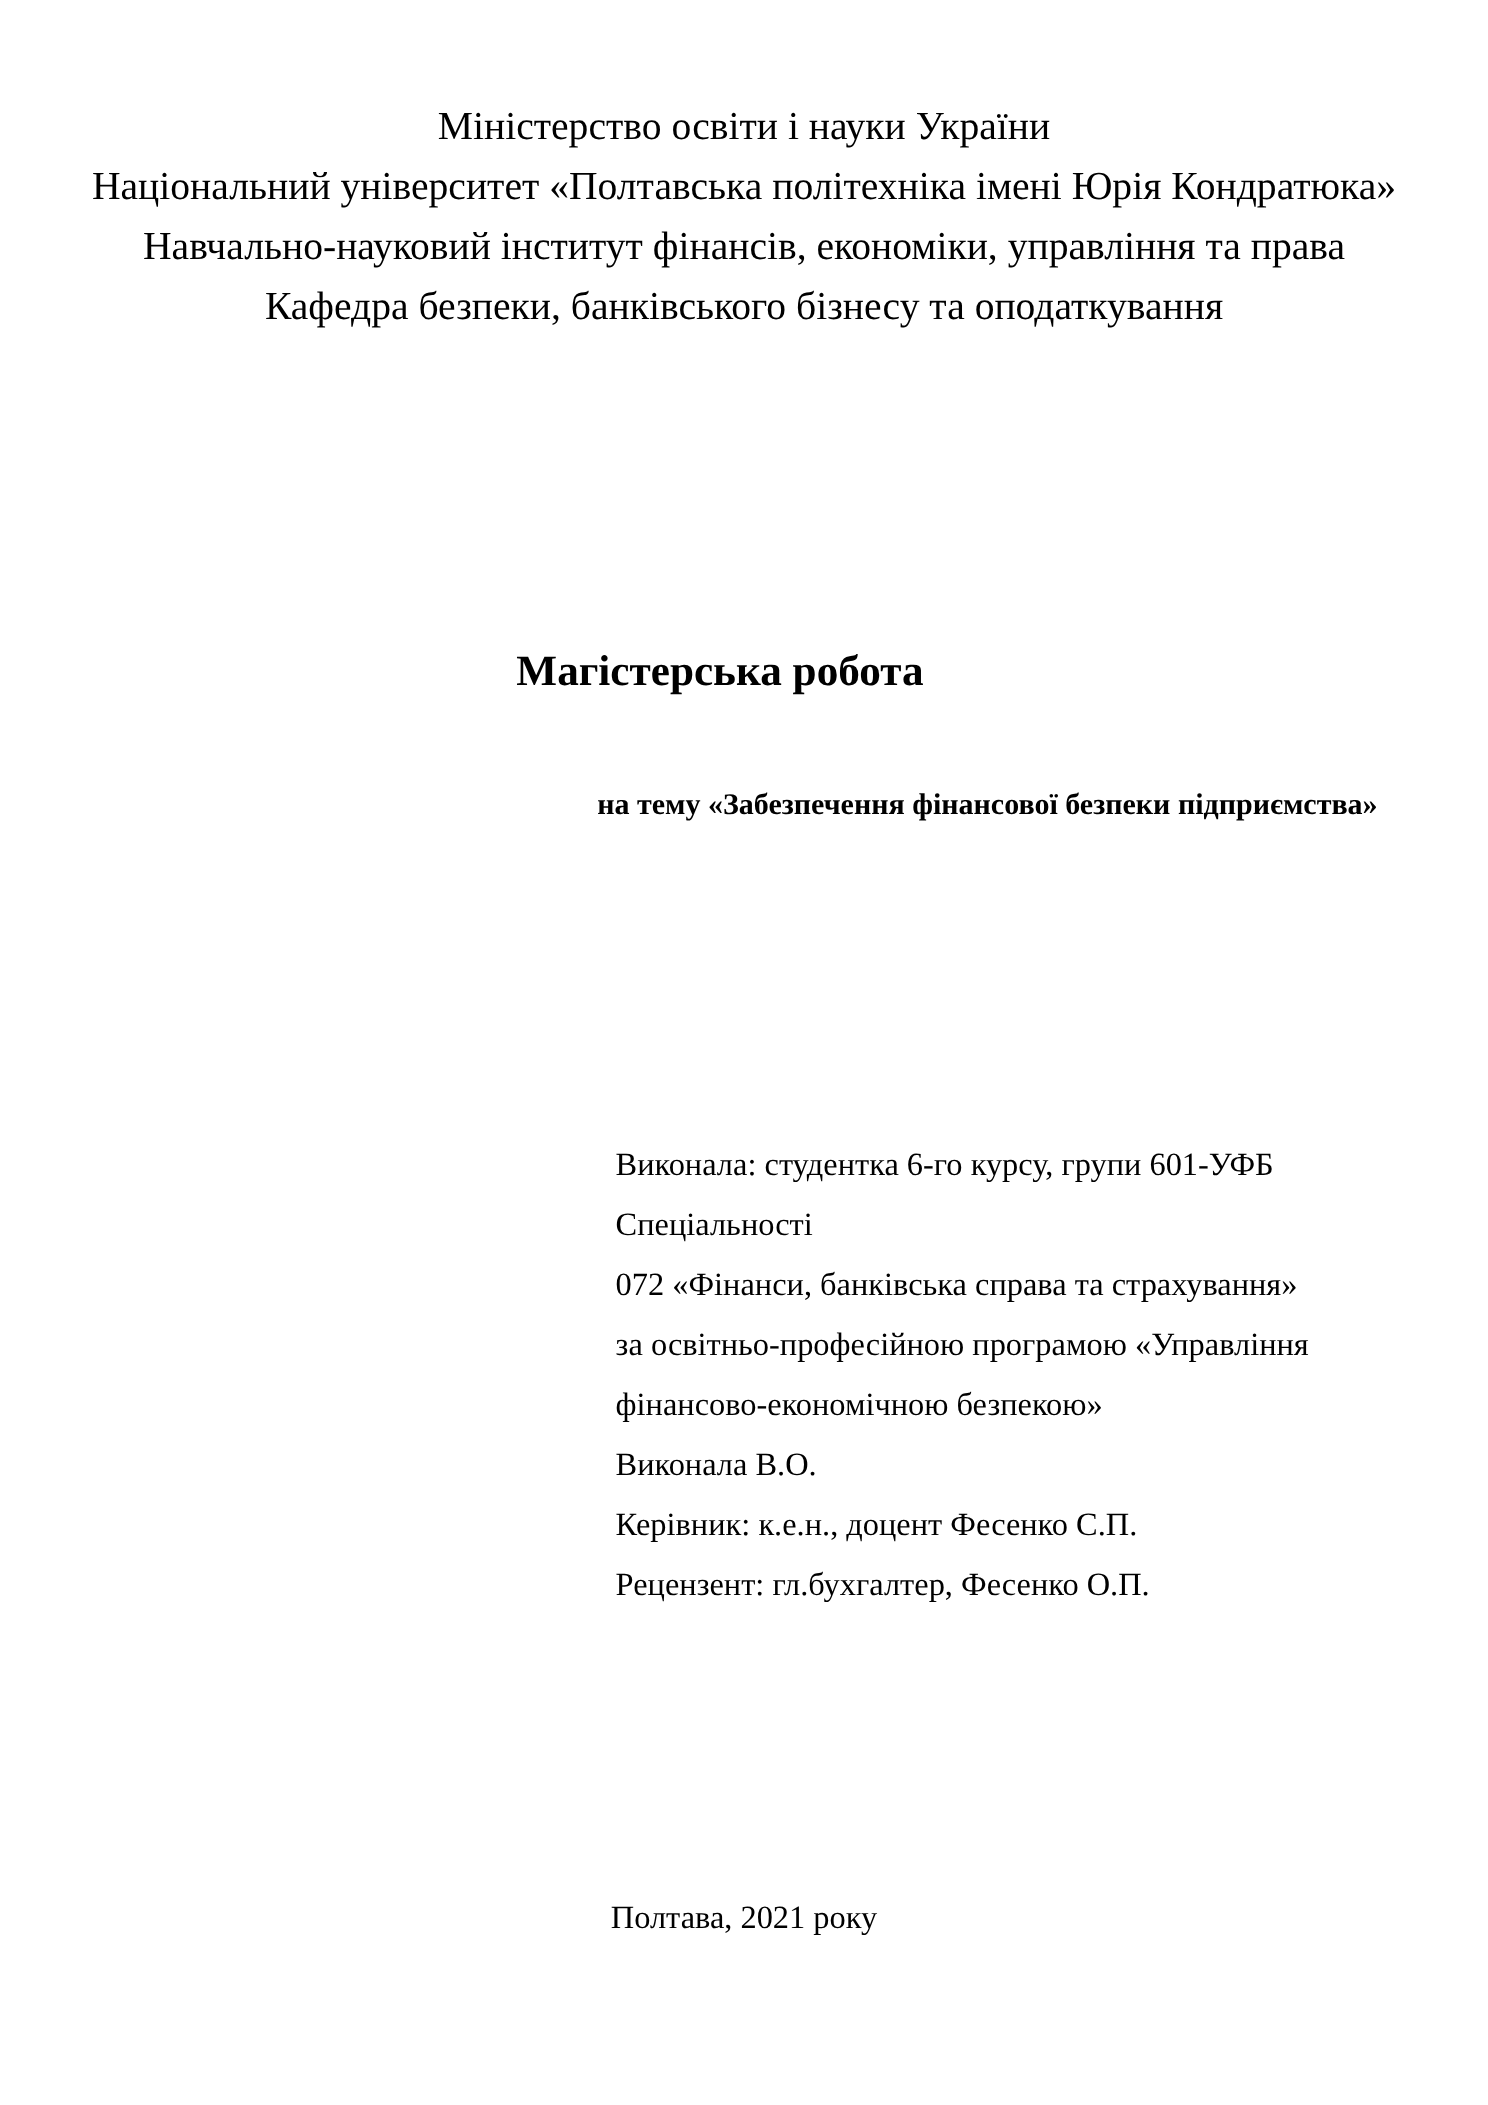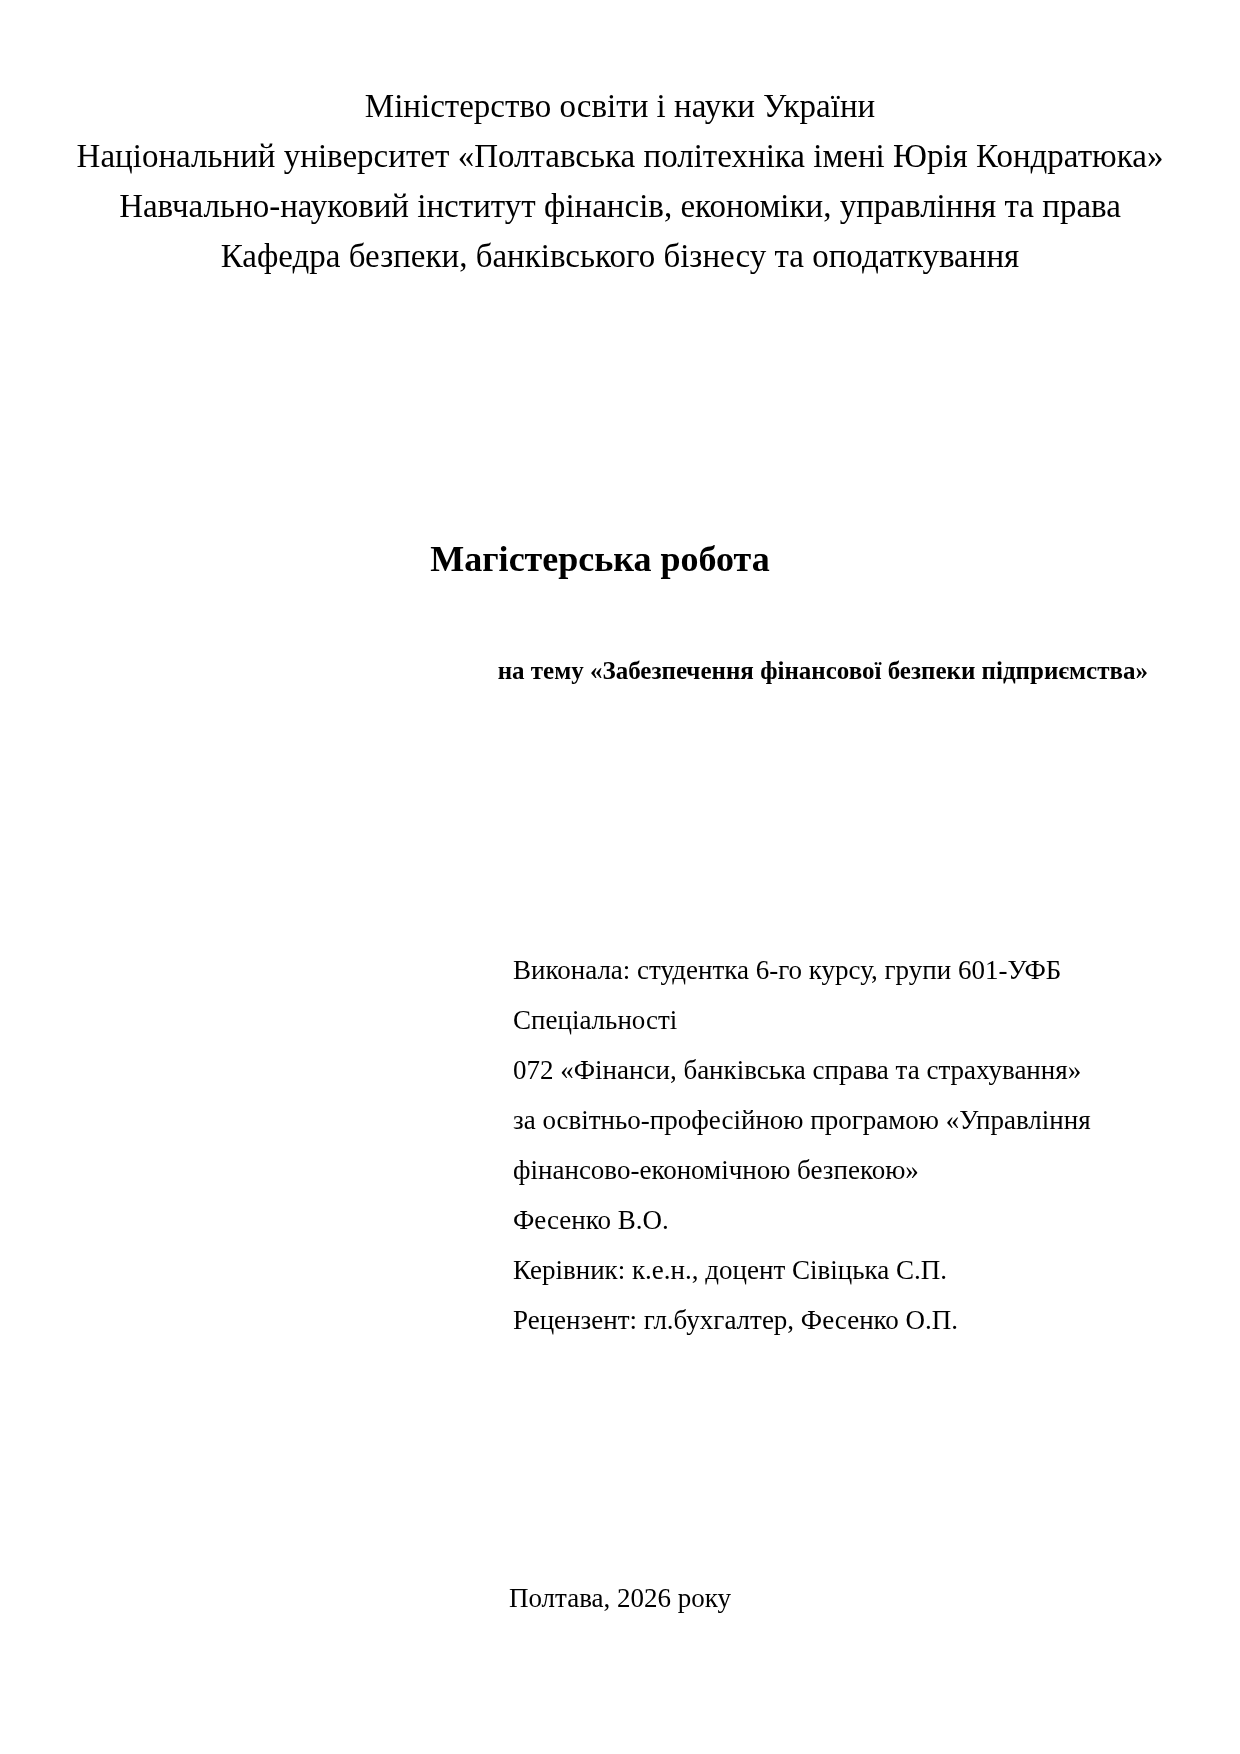--- a/index.html
+++ b/index.html
@@ -20,17 +20,17 @@
 <div class="line" style="top:238px">Кафедра безпеки, банківського бізнесу та оподаткування</div>
 
 <div class="title" style="top:538px">Магістерська робота</div>
 <div class="subtitle" style="top:657px">на тему «Забезпечення фінансової безпеки підприємства»</div>
 
 <div class="info" style="top:955px">Виконала: студентка 6-го курсу, групи 601-УФБ</div>
 <div class="info" style="top:1005px">Спеціальності</div>
 <div class="info" style="top:1055px">072 «Фінанси, банківська справа та страхування»</div>
 <div class="info" style="top:1105px">за освітньо-професійною програмою «Управління</div>
 <div class="info" style="top:1155px">фінансово-економічною безпекою»</div>
-<div class="info" style="top:1205px">Фесенко В.О.</div>
-<div class="info" style="top:1255px">Керівник: к.е.н., доцент Сівіцька С.П.</div>
+<div class="info" style="top:1205px">Виконала В.О.</div>
+<div class="info" style="top:1255px">Керівник: к.е.н., доцент Фесенко С.П.</div>
 <div class="info" style="top:1305px">Рецензент: гл.бухгалтер, Фесенко О.П.</div>
 
-<div class="footer" style="top:1583px">Полтава, 2026 року</div>
+<div class="footer" style="top:1583px">Полтава, 2021 року</div>
 
 </body></html>

